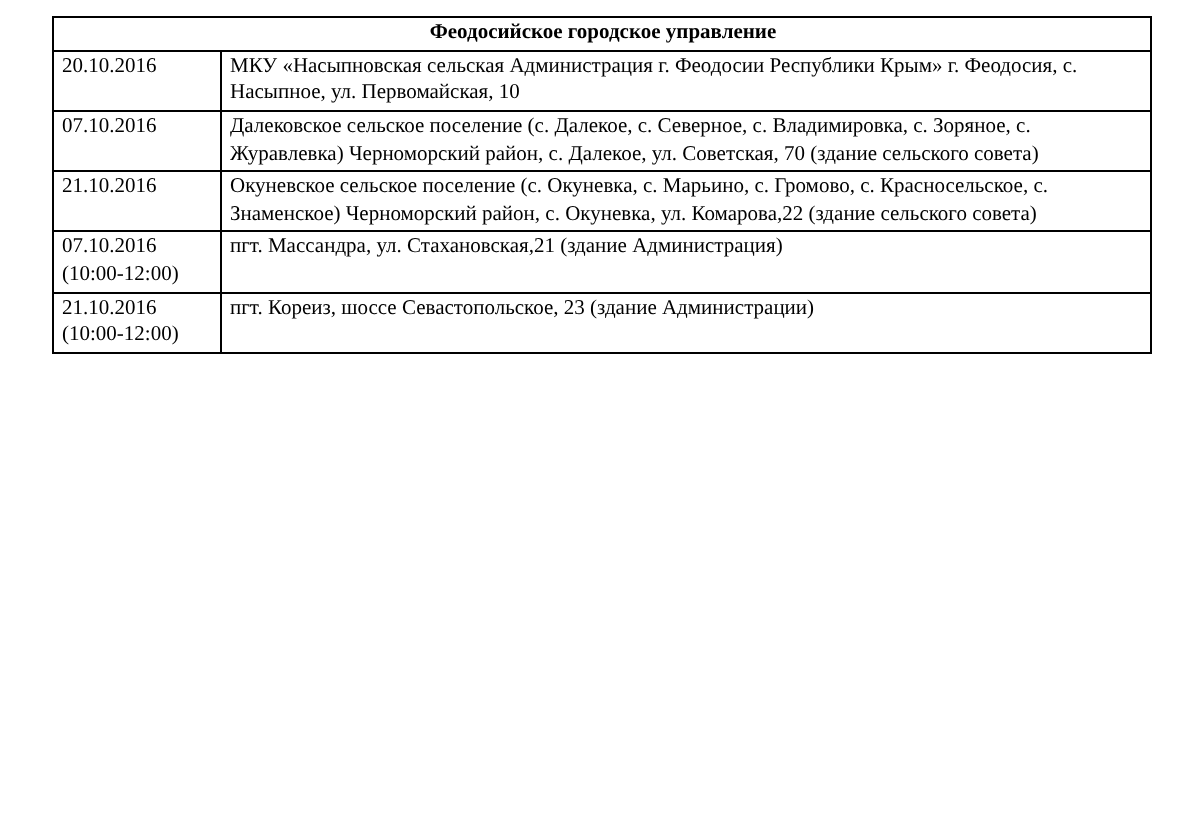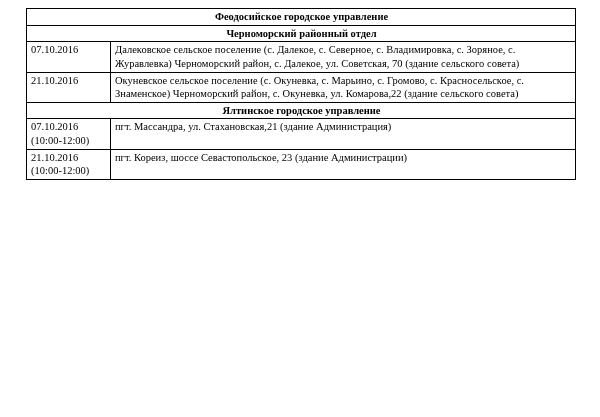--- a/index.html
+++ b/index.html
@@ -62,36 +62,34 @@
   <table class="doc-table">
     <colgroup>
       <col class="col-date">
       <col class="col-info">
     </colgroup>
     <tbody>
 
       <tr class="section-header">
         <td colspan="2">Феодосийское городское управление</td>
       </tr>
+      <tr>
+        <td class="date-cell">20.10.2016</td>
+        <td class="info-cell">МКУ «Насыпновская сельская Администрация г. Феодосии Республики Крым» г. Феодосия, с. Насыпное, ул. Первомайская, 10</td>
+      </tr>
 
-      <tr class="section-header">
-        <td colspan="2">Черноморский районный отдел</td>
-      </tr>
       <tr>
         <td class="date-cell">07.10.2016</td>
         <td class="info-cell">Далековское сельское поселение (с. Далекое, с. Северное, с. Владимировка, с. Зоряное, с. Журавлевка) Черноморский район, с. Далекое, ул. Советская, 70 (здание сельского совета)</td>
       </tr>
       <tr>
         <td class="date-cell">21.10.2016</td>
         <td class="info-cell">Окуневское сельское поселение (с. Окуневка, с. Марьино, с. Громово, с. Красносельское, с. Знаменское)  Черноморский район, с. Окуневка, ул. Комарова,22 (здание сельского совета)</td>
       </tr>
 
-      <tr class="section-header">
-        <td colspan="2">Ялтинское городское управление</td>
-      </tr>
       <tr>
         <td class="date-cell">07.10.2016
 (10:00-12:00)</td>
         <td class="info-cell">пгт. Массандра, ул. Стахановская,21 (здание Администрация)</td>
       </tr>
       <tr>
         <td class="date-cell">21.10.2016
 (10:00-12:00)</td>
         <td class="info-cell">пгт. Кореиз,  шоссе Севастопольское, 23 (здание Администрации)</td>
       </tr>

